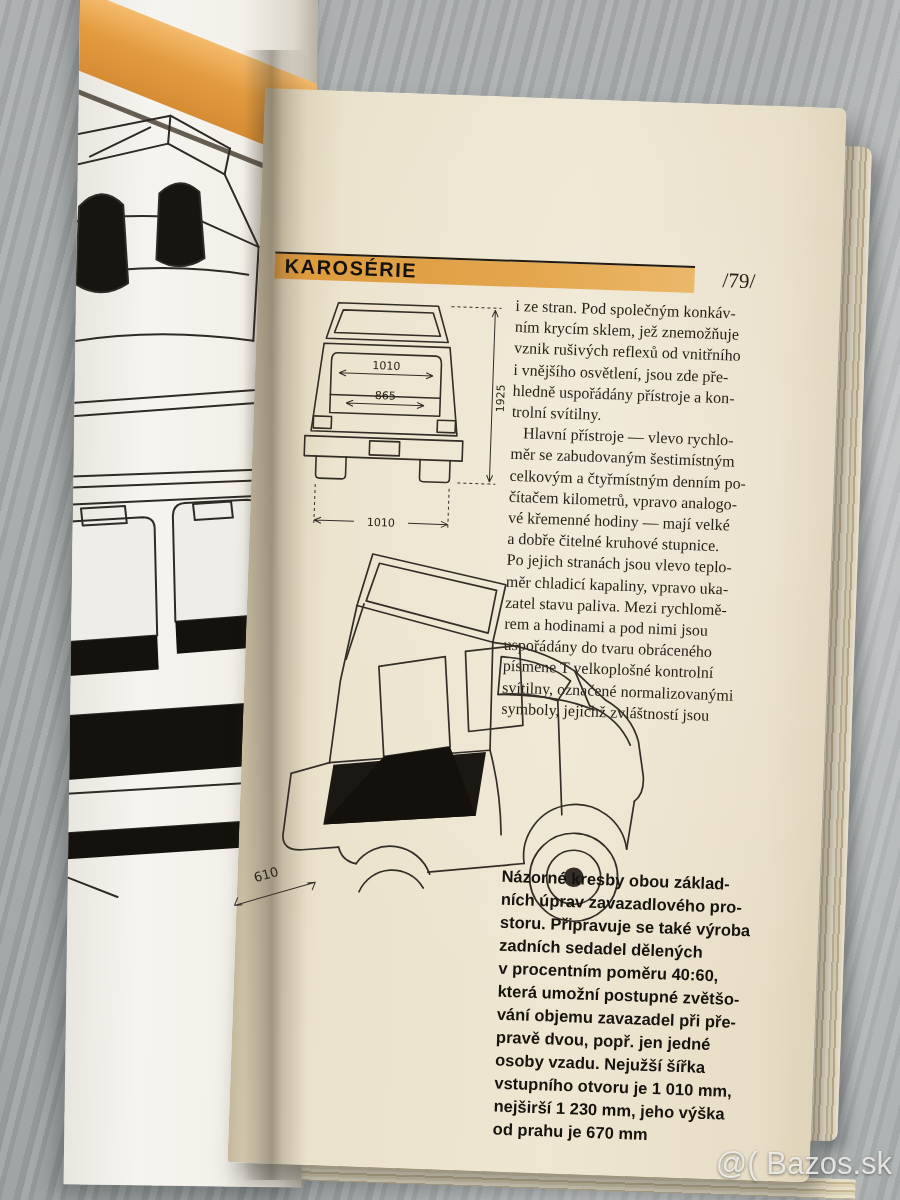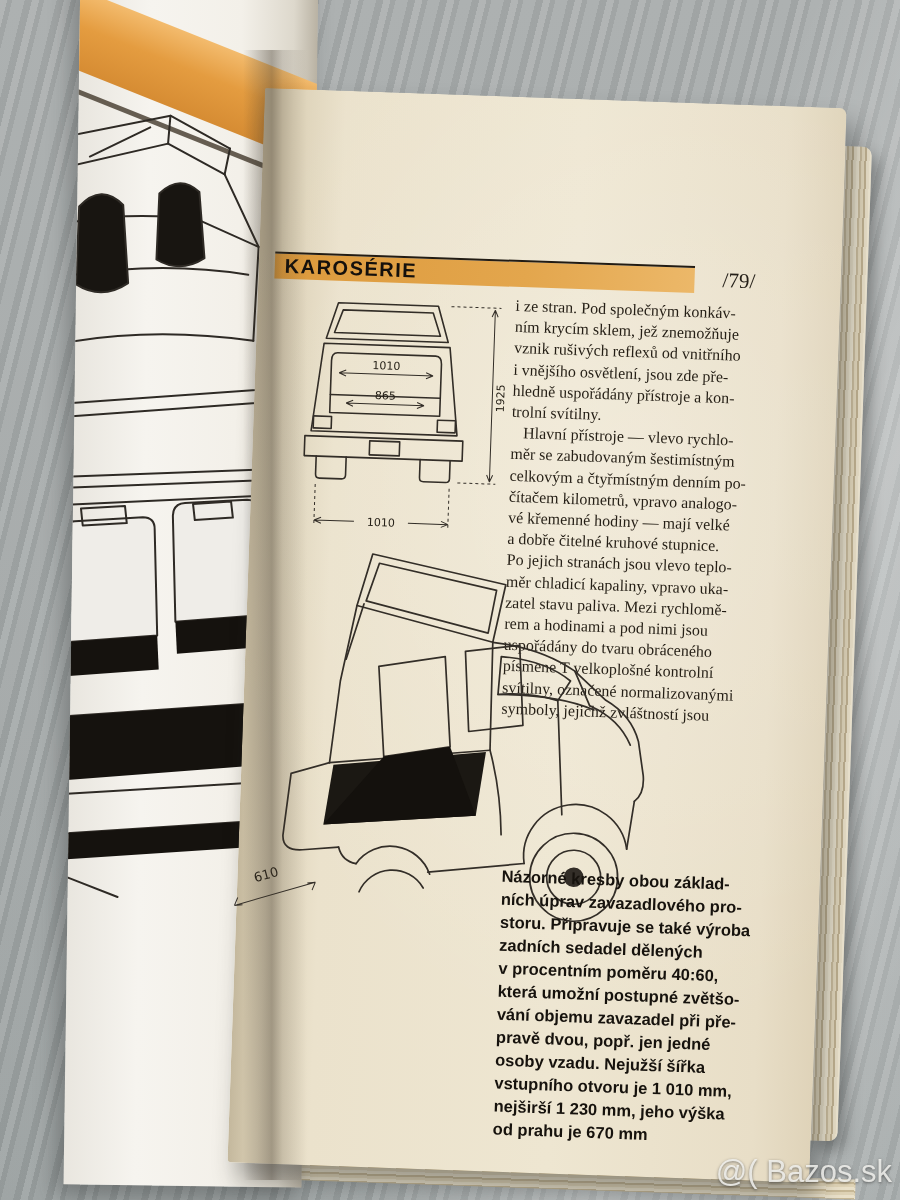--- a/index.html
+++ b/index.html
@@ -62,21 +62,21 @@
     border-radius:0 9px 9px 0;
     box-shadow: 7px 9px 16px rgba(40,42,42,0.40); z-index:2; }
   .page-stack-bottom { position:absolute; left:296px; top:1160px; width:560px; height:20px;
     transform: rotate(2deg); transform-origin:left top;
     background: repeating-linear-gradient(180deg, #e9e0c9 0 3px, #c6b795 3px 5px, #ded2b5 5px 8px);
     z-index:1; }
   .gutter { position:absolute; left:243px; top:50px; width:64px; height:1130px;
     background: linear-gradient(90deg, rgba(0,0,0,0) 0%, rgba(59,50,38,0.38) 45%, rgba(59,50,38,0.16) 62%, rgba(0,0,0,0) 100%);
     z-index:4; pointer-events:none; }
 
-  .watermark { position:absolute; right:8px; bottom:10px;
+  .watermark { position:absolute; right:8px; bottom:18px;
     font-family:"Liberation Sans", sans-serif; font-size:31px;
     color:rgba(244,244,241,0.85); text-shadow:0 1px 3px rgba(50,50,50,0.65);
     z-index:10; }
 
   svg text { font-family:"DejaVu Sans", sans-serif; }
 </style>
 </head>
 <body>
 
 <div class="scene">

